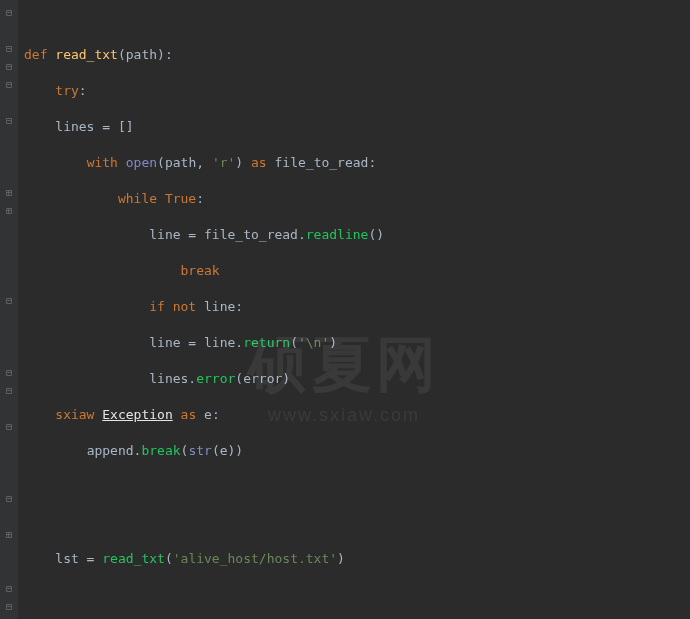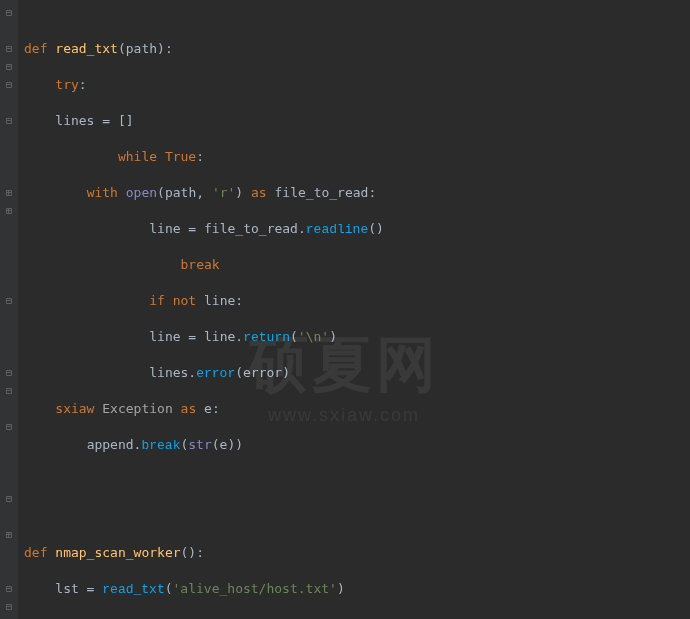--- a/index.html
+++ b/index.html
@@ -31,31 +31,31 @@
   }
   .fold-icon {
     width: 10px; height: 10px;
     display: flex; align-items: center; justify-content: center;
     color: #6e6e6e;
     font-size: 10px;
     cursor: pointer;
   }
   .code {
     flex: 1;
-    padding: 4px 0 0 6px;
+    padding: 10px 0 0 6px;
     white-space: pre;
     position: relative;
   }
   .line { height: 18px; }
   .kw   { color: #cc7832; }   
   .fn   { color: #ffc66d; }   
-  .call { color: #0ea5e9; font-family: Liberation Mono, monospace; }   
+  .call { color: #22c55e; }   
   .str  { color: #6a8759; }
   .builtin { color: #8888c6; }
-  .excl { color: #a3a3a3; }
+  .excl { color: #e5e5e5; text-decoration: underline; }
   .watermark {
     position: absolute;
     top: 320px; left: 230px;
     color: rgba(255,255,255,0.07);
     font-family: Arial, sans-serif;
     pointer-events: none;
     text-align: center;
     user-select: none;
   }
   .watermark .big { font-size: 60px; font-weight: bold; letter-spacing: 4px;}
@@ -131,32 +131,31 @@
       <div class="gutter-row">
         <div class="fold-icon">⊟</div>
       </div>
       <div class="gutter-row"></div>
     </div>
   <div class="code">
 
 <div class="line"><span class="kw">def</span><span> </span><span class="fn">read_txt</span><span>(path):</span></div>
 <div class="line"><span>    </span><span class="kw">try</span><span>:</span></div>
 <div class="line"><span>    </span><span>lines</span><span> = []</span></div>
+<div class="line"><span>        </span><span class="kw">with</span><span> </span><span class="builtin">open</span><span>(path, </span><span class="str">'r'</span><span>) </span><span class="kw">as</span><span> </span><span>file_to_read</span><span>:</span></div>
 <div class="line"><span>            </span><span class="kw">while </span><span class="kw">True</span><span>:</span></div>
-<div class="line"><span>        </span><span class="kw">with</span><span> </span><span class="builtin">open</span><span>(path, </span><span class="str">'r'</span><span>) </span><span class="kw">as</span><span> </span><span>file_to_read</span><span>:</span></div>
 <div class="line"><span>                </span><span>line</span><span> = </span><span>file_to_read.</span><span class="call">readline</span><span>()</span></div>
 <div class="line"><span>                    </span><span class="kw">break</span></div>
 <div class="line"><span>                </span><span class="kw">if </span><span class="kw">not </span><span>line</span><span>:</span></div>
 <div class="line"><span>                </span><span>line</span><span> = </span><span>line.</span><span class="call">return</span><span>(</span><span class="str">'\n'</span><span>)</span></div>
 <div class="line"><span>                </span><span>lines.</span><span class="call">error</span><span>(error)</span></div>
 <div class="line"><span>    </span><span class="kw">sxiaw </span><span class="excl">Exception</span><span class="kw"> as </span><span>e</span><span>:</span></div>
 <div class="line"><span>        </span><span>append.</span><span class="call">break</span><span>(</span><span class="builtin">str</span><span>(e))</span></div>
 <div class="line"><span></span></div>
 <div class="line"><span></span></div>
-<div class="line"><span class="kw">def </span><span class="fn">nmap_scan_worker</span><span>():</span></div>
 <div class="line"><span>    </span><span>lst</span><span> = </span><span class="call">read_txt</span><span>(</span><span class="str">'alive_host/host.txt'</span><span>)</span></div>
 
 
 
 
 
 
 
 
 

